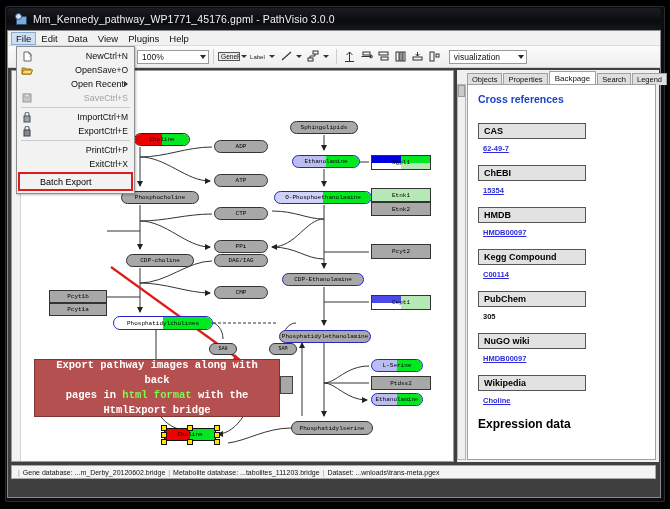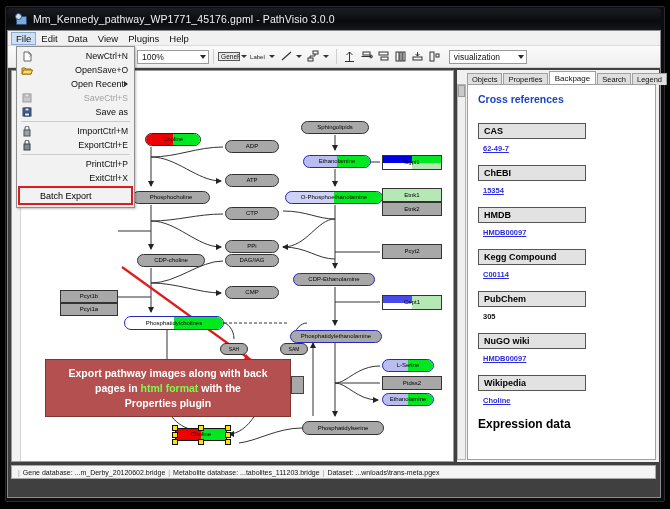--- a/index.html
+++ b/index.html
@@ -50,21 +50,21 @@
   .tsep{width:1px;height:15px;background:#cfcfcf;margin:0 4px;}
   .tbtn{width:15px;height:15px;display:flex;align-items:center;justify-content:center;
      margin:0 1px;}
   .minicaret{width:0;height:0;border-left:3px solid transparent;border-right:3px solid transparent;
      border-top:3px solid #333;margin:0 3px 0 1px;}
   .tagbox{font-size:6.5px;border:1px solid #555;background:#e9e9e9;padding:0px 2px;color:#111;}
 
   
   #canvaswrap{position:absolute;left:3px;top:39px;width:443px;height:392px;
      border:1px solid #9a9a9a;background:#fff;box-sizing:border-box;overflow:hidden;}
-  #canvas{position:absolute;left:15px;top:0;width:100%;height:100%;}
+  #canvas{position:absolute;left:4px;top:0;width:100%;height:100%;font-family:Liberation Mono, monospace;}
   #vruler{position:absolute;left:0;top:0;width:8px;height:100%;background:#f3f3f3;
      border-right:1px solid #d5d5d5;}
 
   .node{position:absolute;box-sizing:border-box;display:flex;align-items:center;
      justify-content:center;font-size:6px;color:#000;text-align:center;
      line-height:7px;white-space:nowrap;}
   .metab{border:1px solid #333;border-radius:8px;background:#a8a8a8;}
   .gene{border:1px solid #333;background:#a8a8a8;}
   .lbl{position:relative;z-index:3;}
   svg.edges{position:absolute;left:0;top:0;width:443px;height:392px;pointer-events:none;}
@@ -406,21 +406,21 @@
         <div class="handle" style="left:198px;top:361px"></div>
         <div class="handle" style="left:145px;top:368px"></div>
         <div class="handle" style="left:171px;top:368px"></div>
         <div class="handle" style="left:198px;top:368px"></div>
 
         <div id="calloutTab"></div>
         <div id="callout">
           <div>
             <span>Export pathway images along with back</span><br>
             <span>pages in </span><span class="hl">html format</span><span> with the</span><br>
-            <span>Properties plugin</span>
+            <span>HtmlExport bridge</span>
           </div>
         </div>
       </div>
     </div>
 
     <div id="rpanel">
       <div id="tabstrip">
         <div class="ptab">Objects</div>
         <div class="ptab">Properties</div>
         <div class="ptab sel">Backpage</div>
@@ -500,31 +500,20 @@
       <div class="mrow dis">
         <span class="mi">
           <svg width="10" height="10" viewBox="0 0 10 10">
               <rect x="1" y="1" width="8" height="8" fill="#c8c8c8" stroke="#9a9a9a"></rect>
               <rect x="3" y="1" width="4" height="3" fill="#e8e8e8" stroke="#aaa"></rect>
             </svg>
         </span>
         <span class="mlabel">Save</span>
         <span class="mkey">Ctrl+S</span>
       </div>
-      <div class="mrow">
-        <span class="mi">
-          <svg width="10" height="10" viewBox="0 0 10 10">
-              <rect x="1" y="1" width="8" height="8" fill="#4a6fa5" stroke="#2b4468"></rect>
-              <rect x="3" y="1" width="4" height="3" fill="#dfe7f2" stroke="#2b4468"></rect>
-              <rect x="2.5" y="6" width="5" height="3" fill="#e8eef7" stroke="#2b4468"></rect>
-            </svg>
-        </span>
-        <span class="mlabel">Save as</span>
-        <span class="mkey"></span>
-      </div>
       <div class="msep"></div>
       <div class="mrow">
         <span class="mi">
           <svg width="10" height="11" viewBox="0 0 10 11">
               <rect x="2" y="4" width="6" height="6" fill="#9aa3ad" stroke="#4a4f55"></rect>
               <path d="M3 4 v-2 a2 2 0 0 1 4 0 v2" fill="none" stroke="#4a4f55"></path>
             </svg>
         </span>
         <span class="mlabel">Import</span>
         <span class="mkey">Ctrl+M</span>

